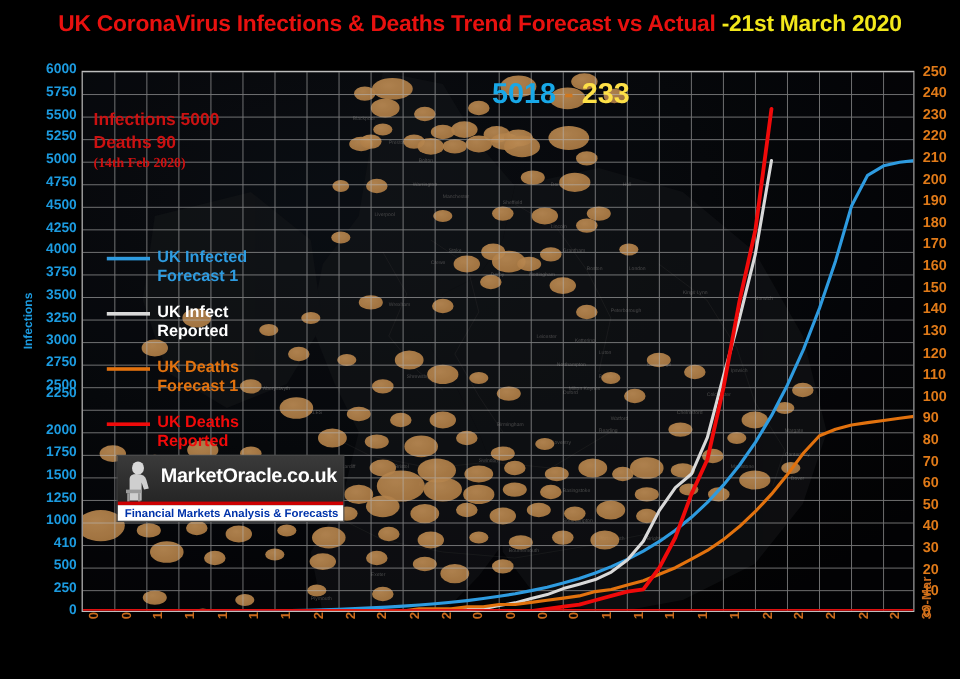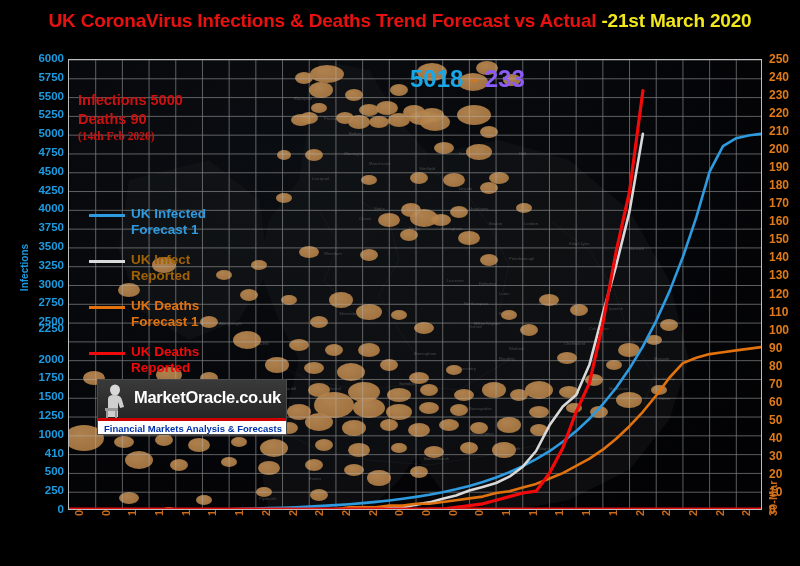--- a/index.html
+++ b/index.html
@@ -70,21 +70,21 @@
   .ann-l2 { font-size: 14.5px; }
   .ann-l3 { font-size: 14.5px; }
   .ann-l4 { font-size: 11.5px; font-family: Liberation Serif, serif; }
 
   .bignum {
     position: absolute; left: 341px; top: 5px;
     font-size: 24px; font-weight: 700; white-space: nowrap;
   }
   .bignum .n-inf { color: #18A8E8; }
   .bignum .n-dash { color: #D07820; }
-  .bignum .n-dth { color: #8b5cf6; }
+  .bignum .n-dth { color: #fde047; }
 
   
   .legend { position: absolute; left: 20px; top: 148px; }
   .legend-row { position: relative; margin-bottom: 12px; height: 34px; }
   .legend-swatch {
     position: absolute; left: 0; top: 6px; width: 36px; height: 3px;
   }
   .legend-text {
     position: absolute; left: 42px; top: -2px;
     font-size: 13.5px; font-weight: 600; line-height: 1.18;
@@ -521,21 +521,21 @@
     <div class="legend" id="legend">
         <div class="legend-row">
           <div class="legend-swatch" style="background: rgb(46, 155, 224);"></div>
           <div class="legend-text" style="color: rgb(46, 155, 224);">
             <div>UK Infected</div>
             <div>Forecast 1</div>
           </div>
         </div>
         <div class="legend-row">
           <div class="legend-swatch" style="background: rgb(217, 217, 217);"></div>
-          <div class="legend-text" style="color: #a16207;">
+          <div class="legend-text" style="color: #ffffff;">
             <div>UK Infect</div>
             <div>Reported</div>
           </div>
         </div>
         <div class="legend-row">
           <div class="legend-swatch" style="background: rgb(226, 114, 14);"></div>
           <div class="legend-text" style="color: rgb(226, 114, 14);">
             <div>UK Deaths</div>
             <div>Forecast 1</div>
           </div>

